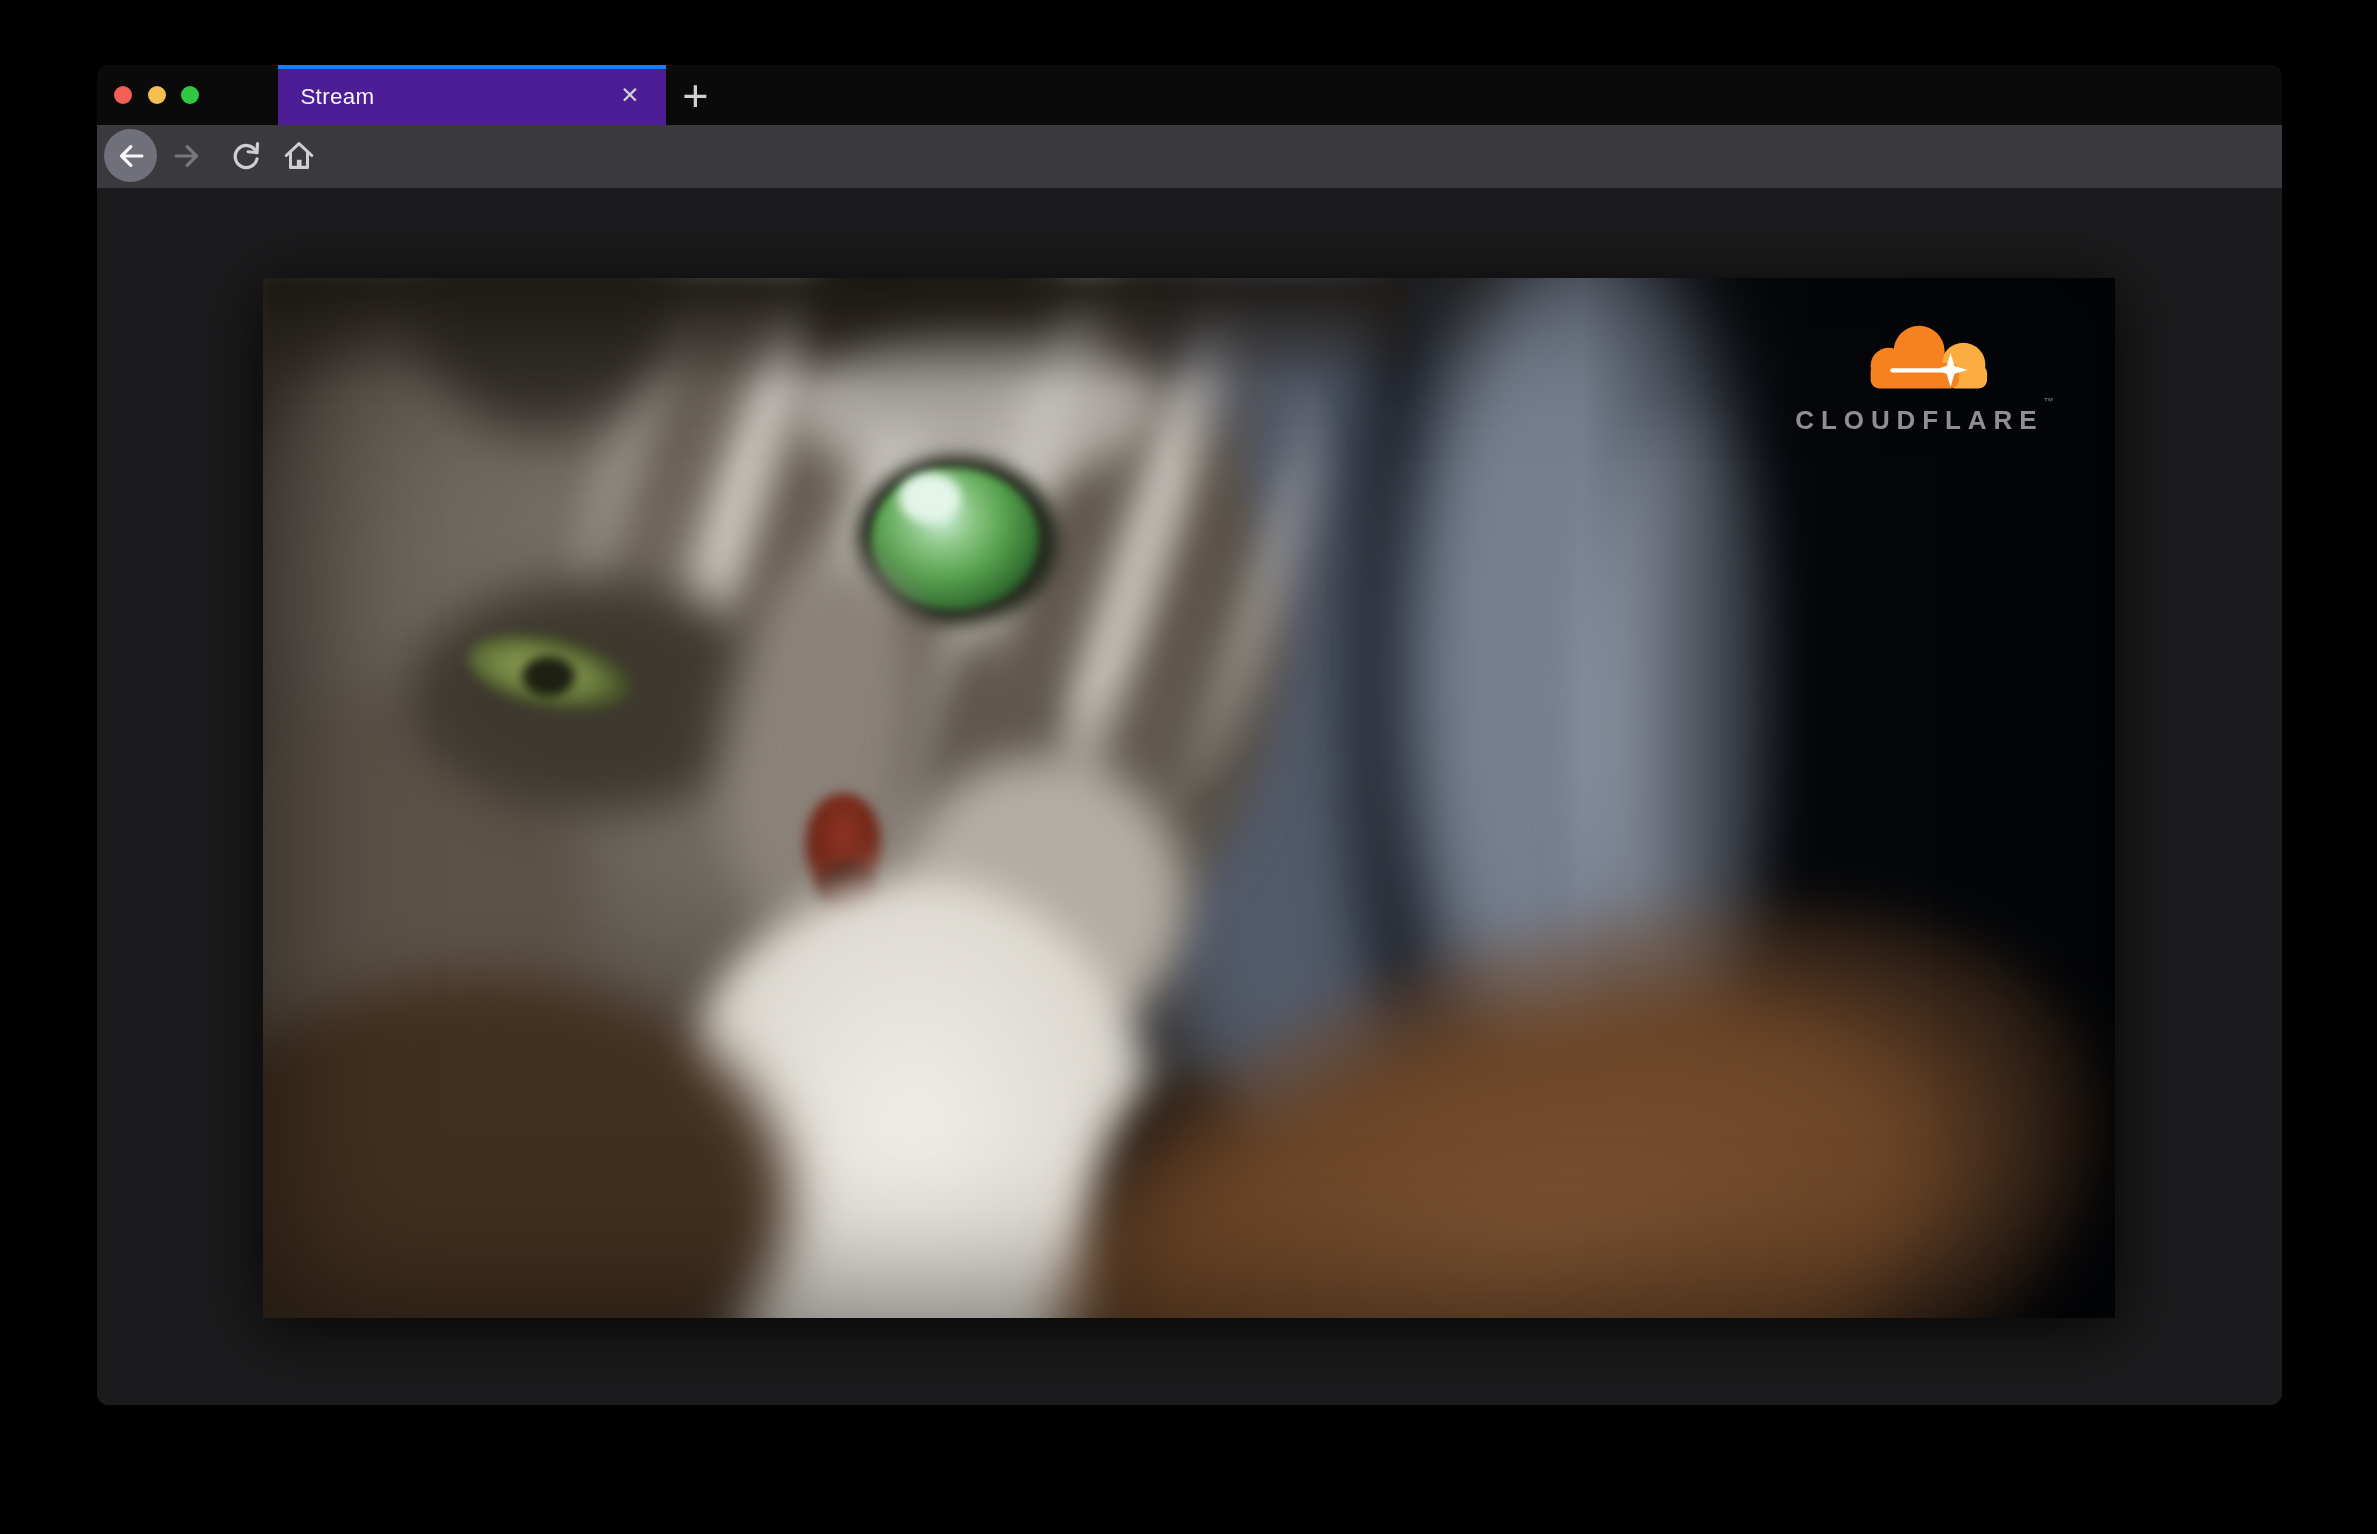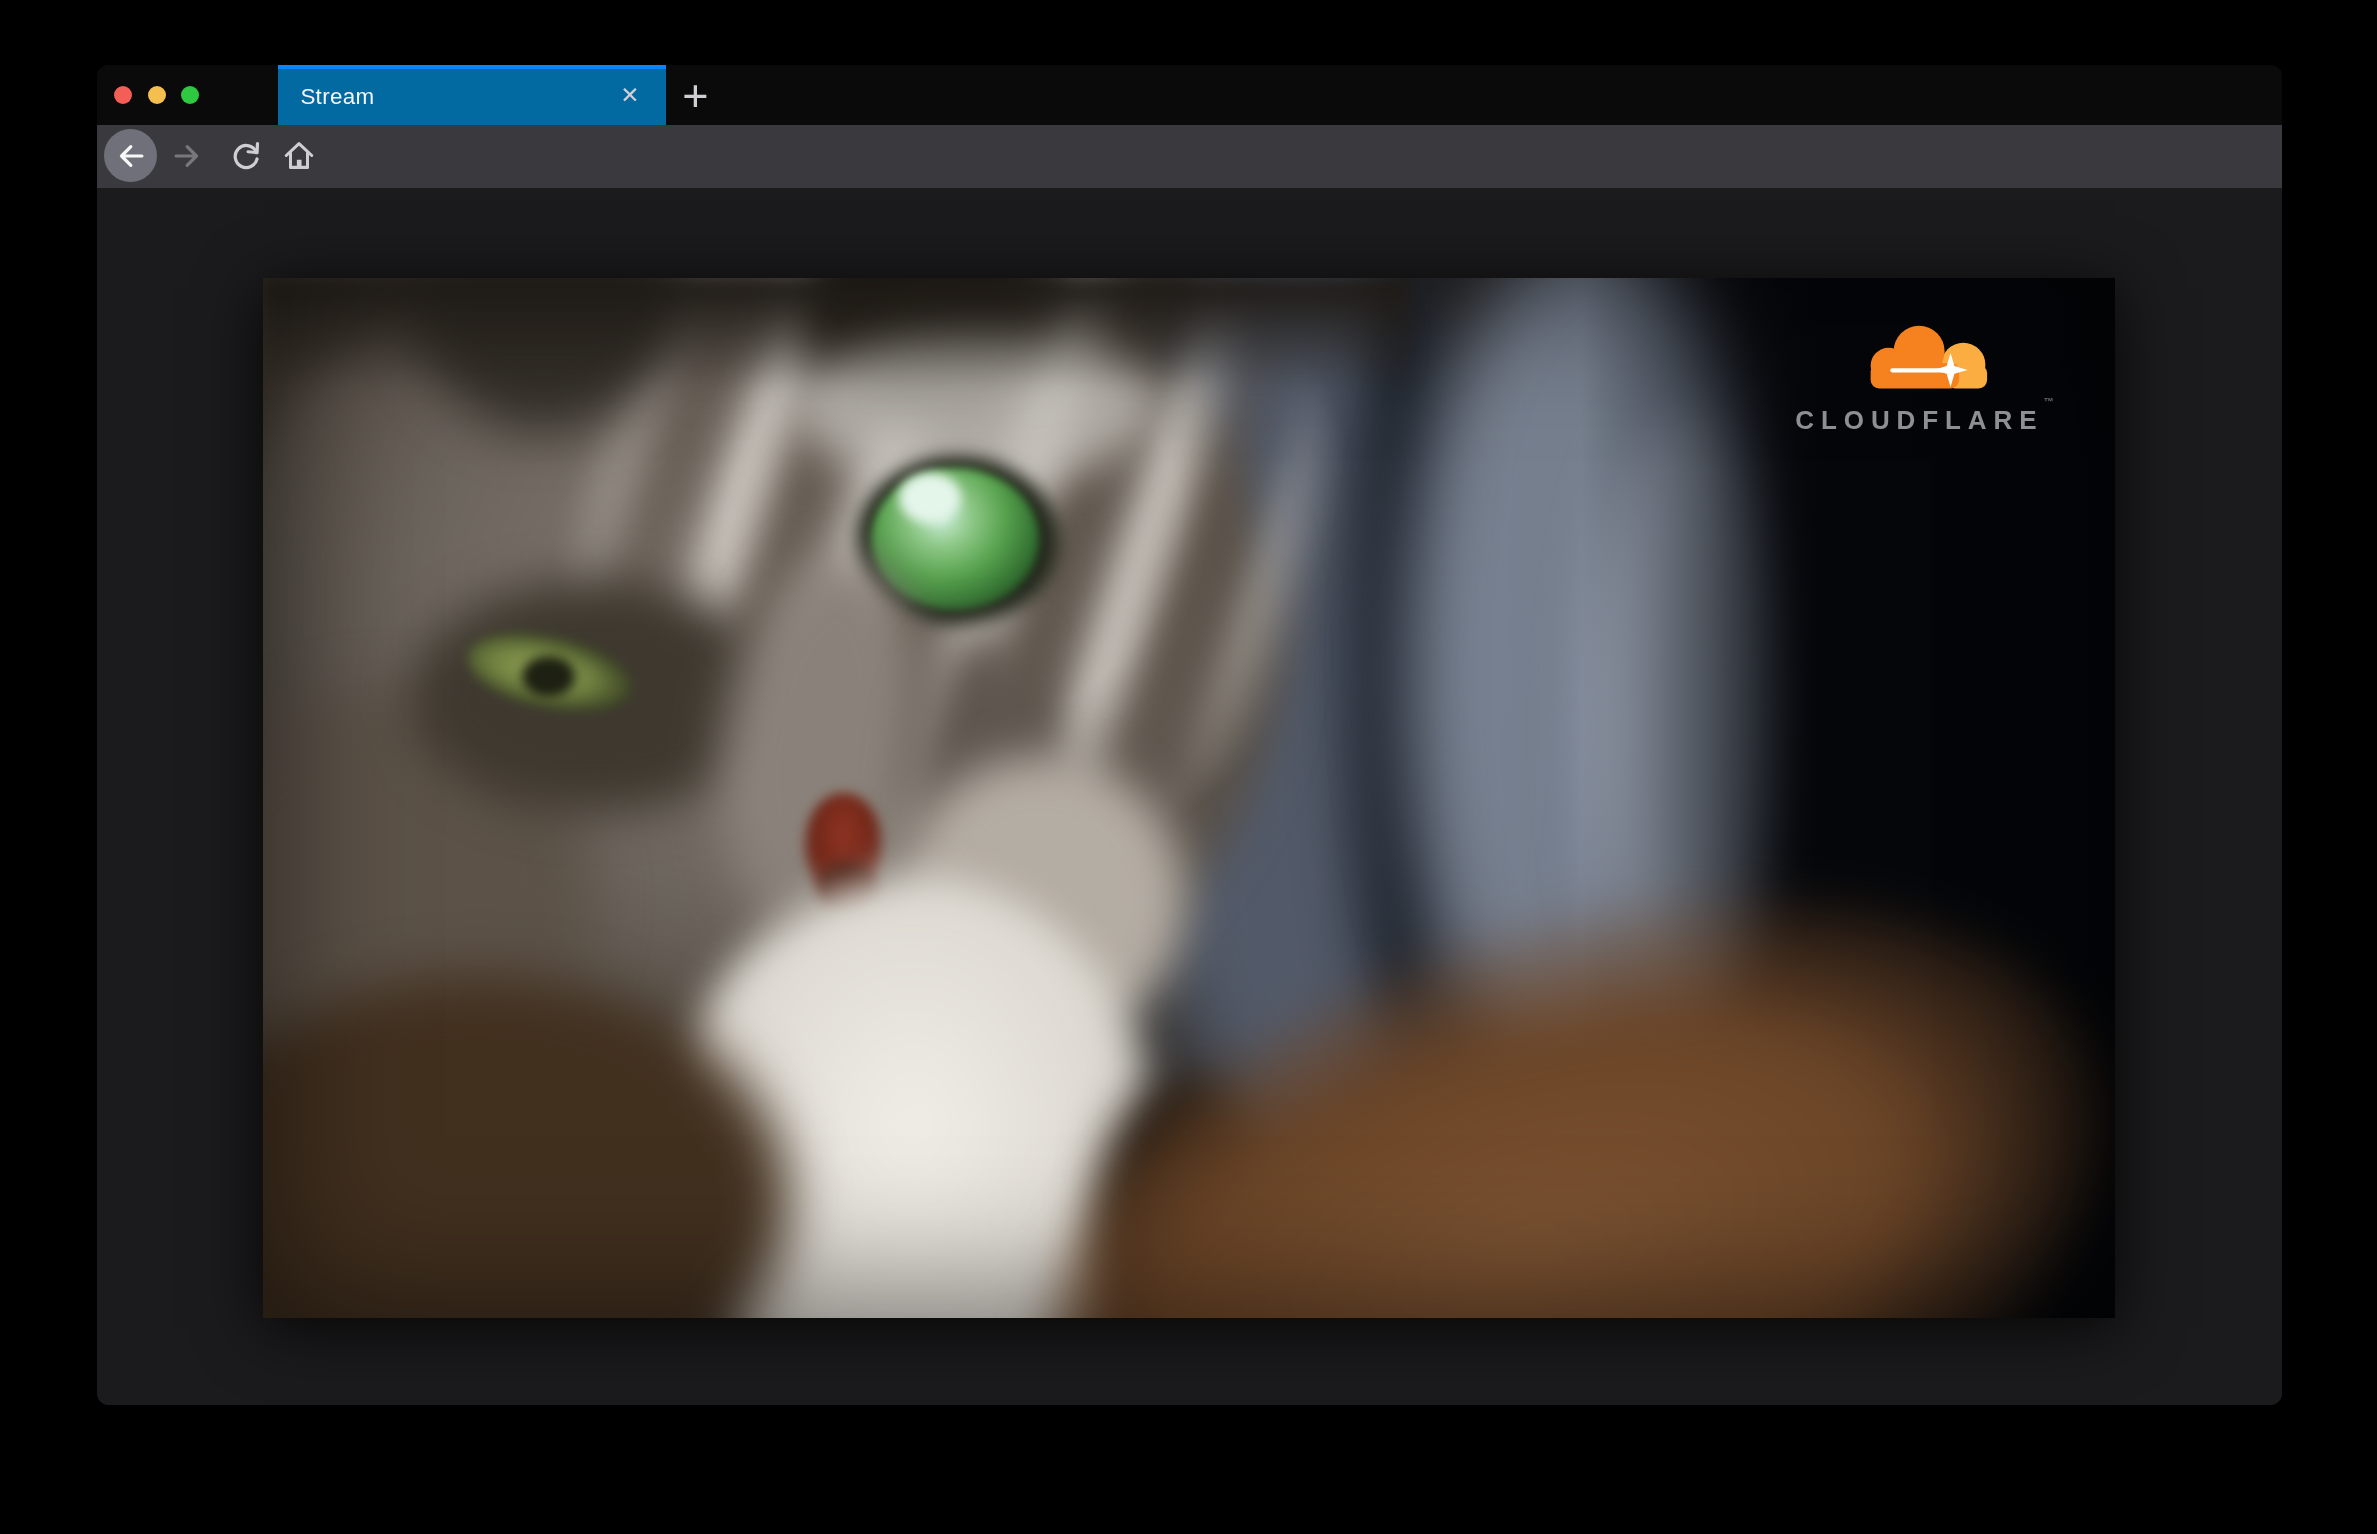--- a/index.html
+++ b/index.html
@@ -11,21 +11,21 @@
     position:absolute; left:97px; top:65px; width:2185px; height:1340px;
     border-radius:12px; overflow:hidden; background:#1b1b1d;
   }
 
   
   .tab-strip{ position:absolute; left:0; top:0; width:100%; height:60px; background:#0a0a0b; }
   .traffic-lights{ position:absolute; left:17px; top:0; height:60px; display:flex; align-items:center; gap:15.5px; }
   .tl{ width:18px; height:18px; border-radius:50%; display:block; }
   .tl.red{ background:#f35e56; } .tl.yellow{ background:#f5bf4f; } .tl.green{ background:#2fc841; }
 
-  .tab{ position:absolute; left:181px; top:0; width:388px; height:60px; background:#0369a1; }
+  .tab{ position:absolute; left:181px; top:0; width:388px; height:60px; background:#4c1d95; }
   .tab::before{ content:""; position:absolute; left:0; right:0; top:0; height:4.3px; background:#0a84ff; }
   .tab-title{ position:absolute; left:22.4px; top:50%; transform:translateY(-42%);
               font-size:22.4px; color:#f5f5f7; letter-spacing:0.3px; }
   .tab-close{ position:absolute; right:17px; top:50%; transform:translateY(-50%);
               width:38px; height:38px; display:flex; align-items:center; justify-content:center;
               font-size:23px; color:#d2d2d6; }
   .new-tab{ position:absolute; left:572px; top:4.3px; width:53px; height:53px;
             display:flex; align-items:center; justify-content:center;
             font-size:45px; font-weight:300; color:#cfcfd3; }
 

